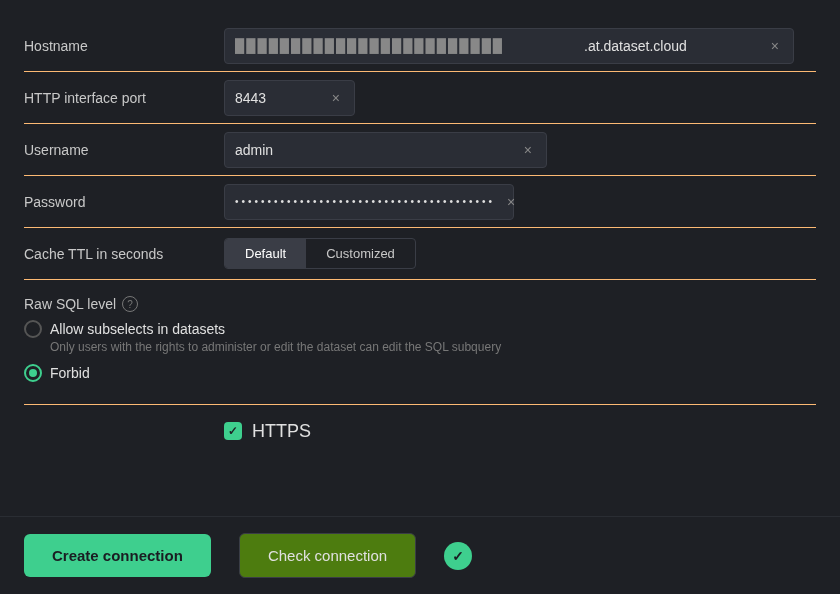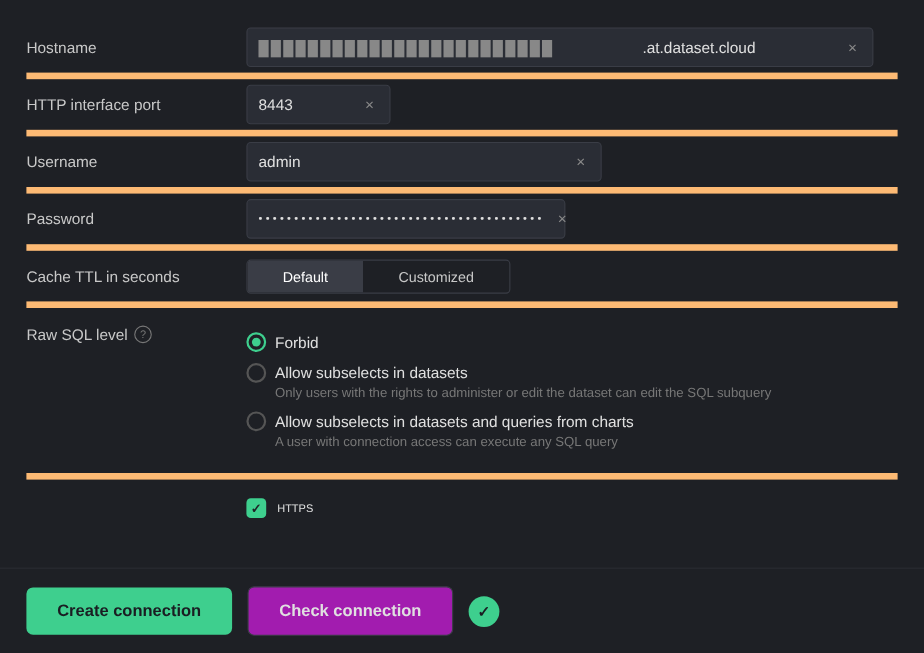--- a/index.html
+++ b/index.html
@@ -19,21 +19,21 @@
       padding: 20px 24px;
       display: flex;
       flex-direction: column;
       gap: 0;
     }
 
     .form-row {
       display: flex;
       align-items: center;
       min-height: 52px;
-      border-bottom: 6px solid #fdba74;
+      border-bottom: 1px solid #fdba74;
     }
 
     .form-row:last-child {
       border-bottom: none;
     }
 
     .field-label {
       width: 200px;
       font-size: 14px;
       color: #c8c8c8;
@@ -119,21 +119,21 @@
       border: 1px solid #3a3d46;
       border-radius: 4px;
       overflow: hidden;
     }
 
     .toggle-btn {
       background: none;
       border: none;
       color: #c8c8c8;
       font-size: 13px;
-      padding: 7px 32px;
+      padding: 7px 20px;
       cursor: pointer;
     }
 
     .toggle-btn.active {
       background-color: #3a3d46;
       color: #fff;
       font-weight: 500;
     }
 
     
@@ -209,21 +209,21 @@
       flex-shrink: 0;
     }
 
     .checkmark {
       color: #1e2025;
       font-size: 12px;
       font-weight: bold;
     }
 
     .checkbox-label {
-      font-size: 10px;
+      font-size: 18px;
       color: #e0e0e0;
       font-weight: 500;
     }
 
     
     .help-icon {
       width: 16px;
       height: 16px;
       border-radius: 50%;
       border: 1px solid #777;
@@ -235,42 +235,42 @@
       cursor: pointer;
     }
 
     
     .footer {
       background-color: #1e2025;
       border-top: 1px solid #2a2d33;
       padding: 16px 24px;
       display: flex;
       align-items: center;
-      gap: 14px;
+      gap: 28px;
     }
 
     .create-btn {
       background-color: #3ecf8e;
       color: #1a1d22;
       border: none;
       border-radius: 6px;
       font-size: 15px;
       font-weight: 600;
       padding: 13px 28px;
       cursor: pointer;
       min-width: 175px;
     }
 
     .check-btn {
-      background-color: #a21caf;
+      background-color: #4d7c0f;
       color: #e0e0e0;
       border: 1px solid #3a3d46;
       border-radius: 6px;
       font-size: 15px;
-      font-weight: 700;
+      font-weight: 400;
       padding: 13px 28px;
       cursor: pointer;
       min-width: 175px;
     }
 
     .check-success-icon {
       width: 28px;
       height: 28px;
       border-radius: 50%;
       background-color: #3ecf8e;
@@ -283,20 +283,21 @@
       color: #1a1d22;
       font-size: 14px;
       font-weight: bold;
     }
 
     
     .sql-label-row {
       align-items: flex-start;
       padding-top: 14px;
       padding-bottom: 14px;
+      flex-direction: column;
     }
   </style>
 </head>
 <body>
 
 <div class="form-container">
 
   <div class="form-row">
     <div class="field-label">
       <span>Hostname</span>
@@ -360,43 +361,36 @@
 
   <div class="form-row sql-label-row">
     <div class="field-label" style="padding-top:2px;">
       <span>Raw SQL level</span>
       <div class="help-icon">
         <span>?</span>
       </div>
     </div>
     <div class="field-control">
       <div class="radio-group">
-
-        <div class="radio-option">
-          <div class="radio-label-row">
-            <div class="radio-circle selected"></div>
-            <span class="radio-main-label">Forbid</span>
-          </div>
-        </div>
 
         <div class="radio-option">
           <div class="radio-label-row">
             <div class="radio-circle"></div>
             <span class="radio-main-label">Allow subselects in datasets</span>
           </div>
           <div class="radio-sub-label">Only users with the rights to administer or edit the dataset can edit the SQL subquery</div>
         </div>
 
         <div class="radio-option">
           <div class="radio-label-row">
-            <div class="radio-circle"></div>
-            <span class="radio-main-label">Allow subselects in datasets and queries from charts</span>
+            <div class="radio-circle selected"></div>
+            <span class="radio-main-label">Forbid</span>
           </div>
-          <div class="radio-sub-label">A user with connection access can execute any SQL query</div>
         </div>
+
 
       </div>
     </div>
   </div>
 
   <div class="form-row">
     <div class="field-label"></div>
     <div class="field-control">
       <div class="checkbox-row">
         <div class="checkbox-box">

